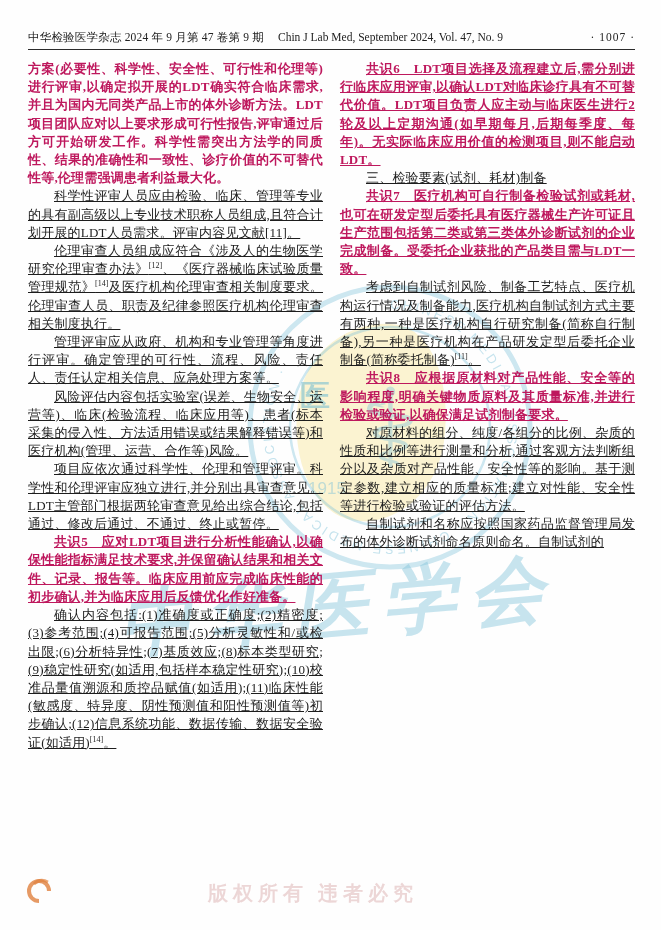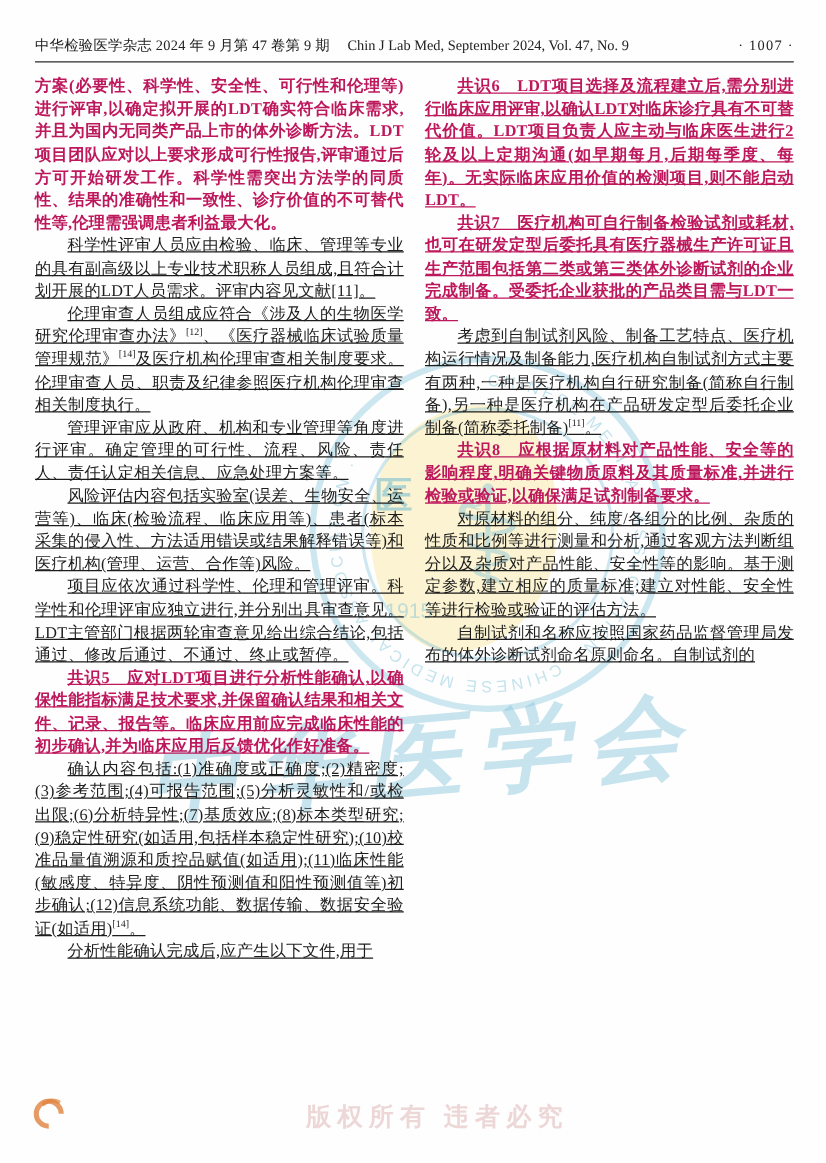--- a/index.html
+++ b/index.html
@@ -81,21 +81,20 @@
     font-size:6.5px;color:rgba(150,150,150,.9);
     letter-spacing:.4px;margin-top:1px;
   }
   .wm-copyright{
     left:208px;top:880px;
     font-size:20px;font-weight:bold;
     color:rgba(213,160,160,.42);
     letter-spacing:5px;white-space:nowrap;
     text-shadow:1px 1px 0 rgba(255,255,255,.6);
     z-index:1;
-    margin-left:37px;
   }
 </style>
 </head>
 <body>
 
 <div class="page">
 
   <div class="header">
     <span>
       <span class="cn">中华检验医学杂志 2024 年 9 月第 47 卷第 9 期</span><span class="en">Chin J Lab Med, September 2024, Vol. 47, No. 9</span>
@@ -125,24 +124,24 @@
   <div class="columns">
     <div class="col" id="col-left">
         <p class="para b">方案(必要性、科学性、安全性、可行性和伦理等)进行评审,以确定拟开展的LDT确实符合临床需求,并且为国内无同类产品上市的体外诊断方法。LDT项目团队应对以上要求形成可行性报告,评审通过后方可开始研发工作。科学性需突出方法学的同质性、结果的准确性和一致性、诊疗价值的不可替代性等,伦理需强调患者利益最大化。</p>
         <p class="para ind">科学性评审人员应由检验、临床、管理等专业的具有副高级以上专业技术职称人员组成,且符合计划开展的LDT人员需求。评审内容见文献[11]。</p>
         <p class="para ind">伦理审查人员组成应符合《涉及人的生物医学研究伦理审查办法》<sup>[12]</sup>、《医疗器械临床试验质量管理规范》<sup>[14]</sup>及医疗机构伦理审查相关制度要求。伦理审查人员、职责及纪律参照医疗机构伦理审查相关制度执行。</p>
         <p class="para ind">管理评审应从政府、机构和专业管理等角度进行评审。确定管理的可行性、流程、风险、责任人、责任认定相关信息、应急处理方案等。</p>
         <p class="para ind">风险评估内容包括实验室(误差、生物安全、运营等)、临床(检验流程、临床应用等)、患者(标本采集的侵入性、方法适用错误或结果解释错误等)和医疗机构(管理、运营、合作等)风险。</p>
         <p class="para ind">项目应依次通过科学性、伦理和管理评审。科学性和伦理评审应独立进行,并分别出具审查意见。LDT主管部门根据两轮审查意见给出综合结论,包括通过、修改后通过、不通过、终止或暂停。</p>
         <p class="para b ind">共识5　应对LDT项目进行分析性能确认,以确保性能指标满足技术要求,并保留确认结果和相关文件、记录、报告等。临床应用前应完成临床性能的初步确认,并为临床应用后反馈优化作好准备。</p>
         <p class="para ind">确认内容包括:(1)准确度或正确度;(2)精密度;(3)参考范围;(4)可报告范围;(5)分析灵敏性和/或检出限;(6)分析特异性;(7)基质效应;(8)标本类型研究;(9)稳定性研究(如适用,包括样本稳定性研究);(10)校准品量值溯源和质控品赋值(如适用);(11)临床性能(敏感度、特异度、阴性预测值和阳性预测值等)初步确认;(12)信息系统功能、数据传输、数据安全验证(如适用)<sup>[14]</sup>。</p>
-        <p class="para ind">分析性能确认完成后,应产生以下文件,用于</p>
       </div>
     <div class="col" id="col-right">
         <p class="para b ind">共识6　LDT项目选择及流程建立后,需分别进行临床应用评审,以确认LDT对临床诊疗具有不可替代价值。LDT项目负责人应主动与临床医生进行2轮及以上定期沟通(如早期每月,后期每季度、每年)。无实际临床应用价值的检测项目,则不能启动LDT。</p>
+        <p class="para ind">三、检验要素(试剂、耗材)制备</p>
         <p class="para b ind">共识7　医疗机构可自行制备检验试剂或耗材,也可在研发定型后委托具有医疗器械生产许可证且生产范围包括第二类或第三类体外诊断试剂的企业完成制备。受委托企业获批的产品类目需与LDT一致。</p>
         <p class="para ind">考虑到自制试剂风险、制备工艺特点、医疗机构运行情况及制备能力,医疗机构自制试剂方式主要有两种,一种是医疗机构自行研究制备(简称自行制备),另一种是医疗机构在产品研发定型后委托企业制备(简称委托制备)<sup>[11]</sup>。</p>
         <p class="para b ind">共识8　应根据原材料对产品性能、安全等的影响程度,明确关键物质原料及其质量标准,并进行检验或验证,以确保满足试剂制备要求。</p>
         <p class="para ind">对原材料的组分、纯度/各组分的比例、杂质的性质和比例等进行测量和分析,通过客观方法判断组分以及杂质对产品性能、安全性等的影响。基于测定参数,建立相应的质量标准;建立对性能、安全性等进行检验或验证的评估方法。</p>
         <p class="para ind">自制试剂和名称应按照国家药品监督管理局发布的体外诊断试剂命名原则命名。自制试剂的</p>
       </div>
   </div>
 
   <div class="pub">
     <svg class="pub-logo" width="26" height="30" viewBox="0 0 26 30">

